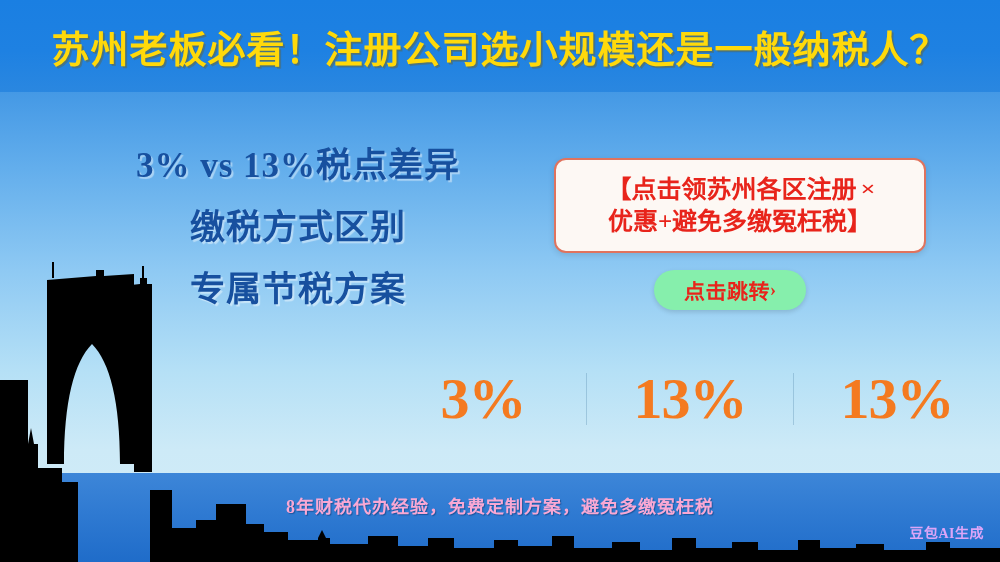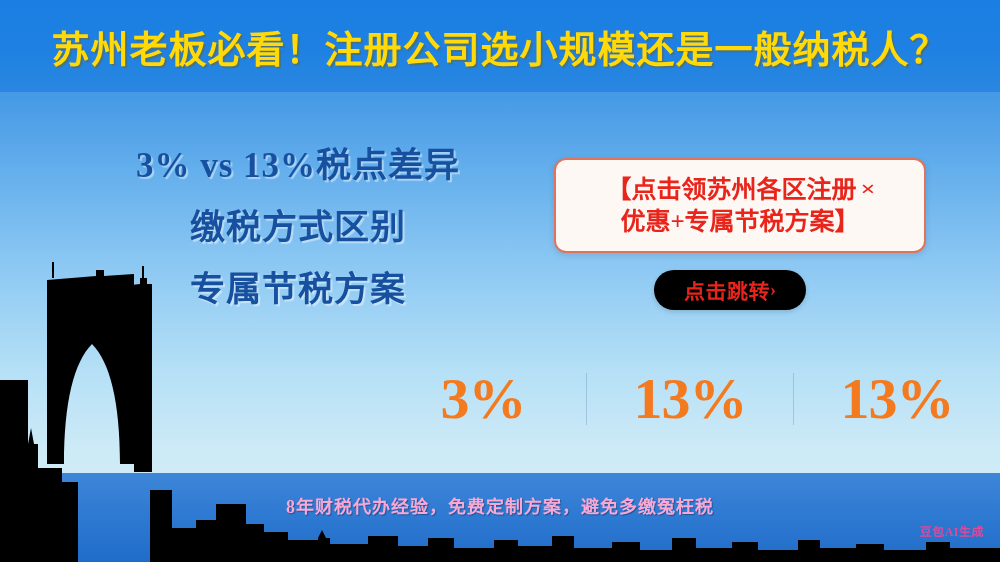--- a/index.html
+++ b/index.html
@@ -119,21 +119,21 @@
     transform: scaleX(1.25);
     display: inline-block;
   }
 
   .jump-btn {
     position: absolute;
     left: 654px;
     top: 270px;
     width: 152px;
     height: 40px;
-    background: #000000;
+    background: #86efac;
     border-radius: 21px;
     display: flex;
     align-items: center;
     justify-content: center;
     gap: 0;
     box-shadow: 0 2px 5px rgba(0,0,0,.14);
     cursor: pointer;
   }
   .jump-label {
     font-size: 21px;
@@ -196,23 +196,23 @@
     letter-spacing: 1px;
     text-shadow: 1px 1px 1px rgba(0,40,90,.45);
     white-space: nowrap;
   }
 
   
   .watermark {
     position: absolute;
     right: 16px;
     top: 522px;
-    font-size: 12px;
-    font-weight: bold;
-    color: #ec4899;
+    font-size: 14px;
+    font-weight: bold;
+    color: #f0abfc;
     opacity: .9;
     letter-spacing: .5px;
   }
 </style>
 </head>
 <body>
 
 <div id="poster">
 
   <div class="sky"></div>
@@ -277,21 +277,21 @@
     <div class="left-line l1">3% vs 13%税点差异</div>
     <div class="left-line l2">缴税方式区别</div>
     <div class="left-line l3">专属节税方案</div>
   </div>
 
   <div class="cta-card">
     <div class="cta-line">
       <span>【点击领苏州各区注册</span>
       <span class="cta-x">×</span>
     </div>
-    <div class="cta-line">优惠+专属节税方案】</div>
+    <div class="cta-line">优惠+避免多缴冤枉税】</div>
   </div>
 
   <div class="jump-btn">
     <span class="jump-label">点击跳转</span>
     <span class="jump-chevron">›</span>
   </div>
 
   <div class="pct-row">
     <div class="pct-cell">3%</div>
     <div class="pct-div"></div>

